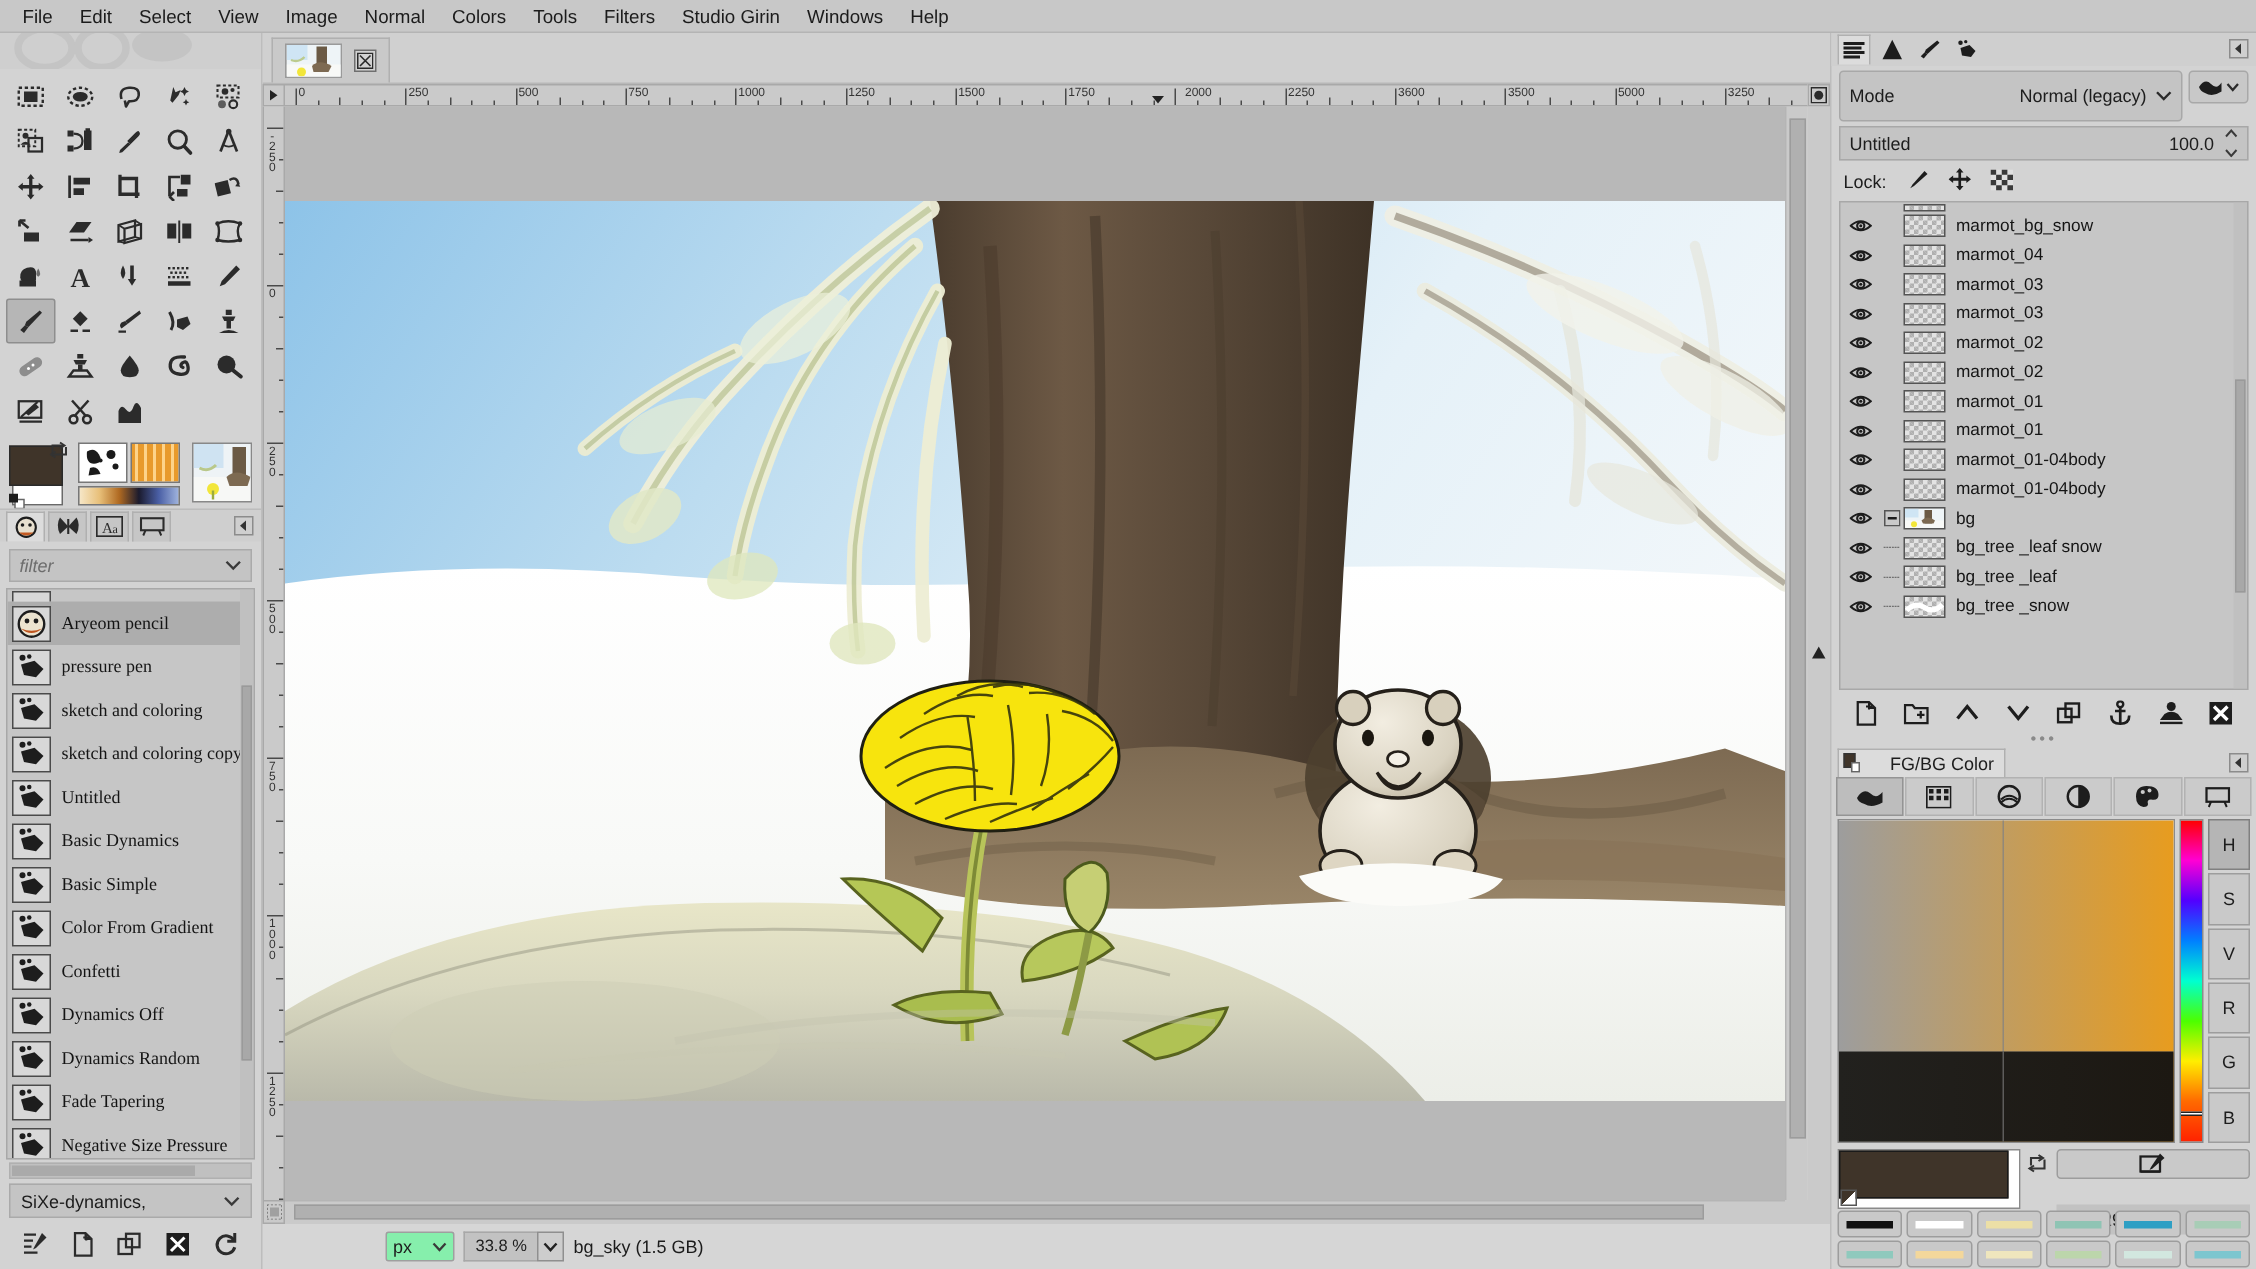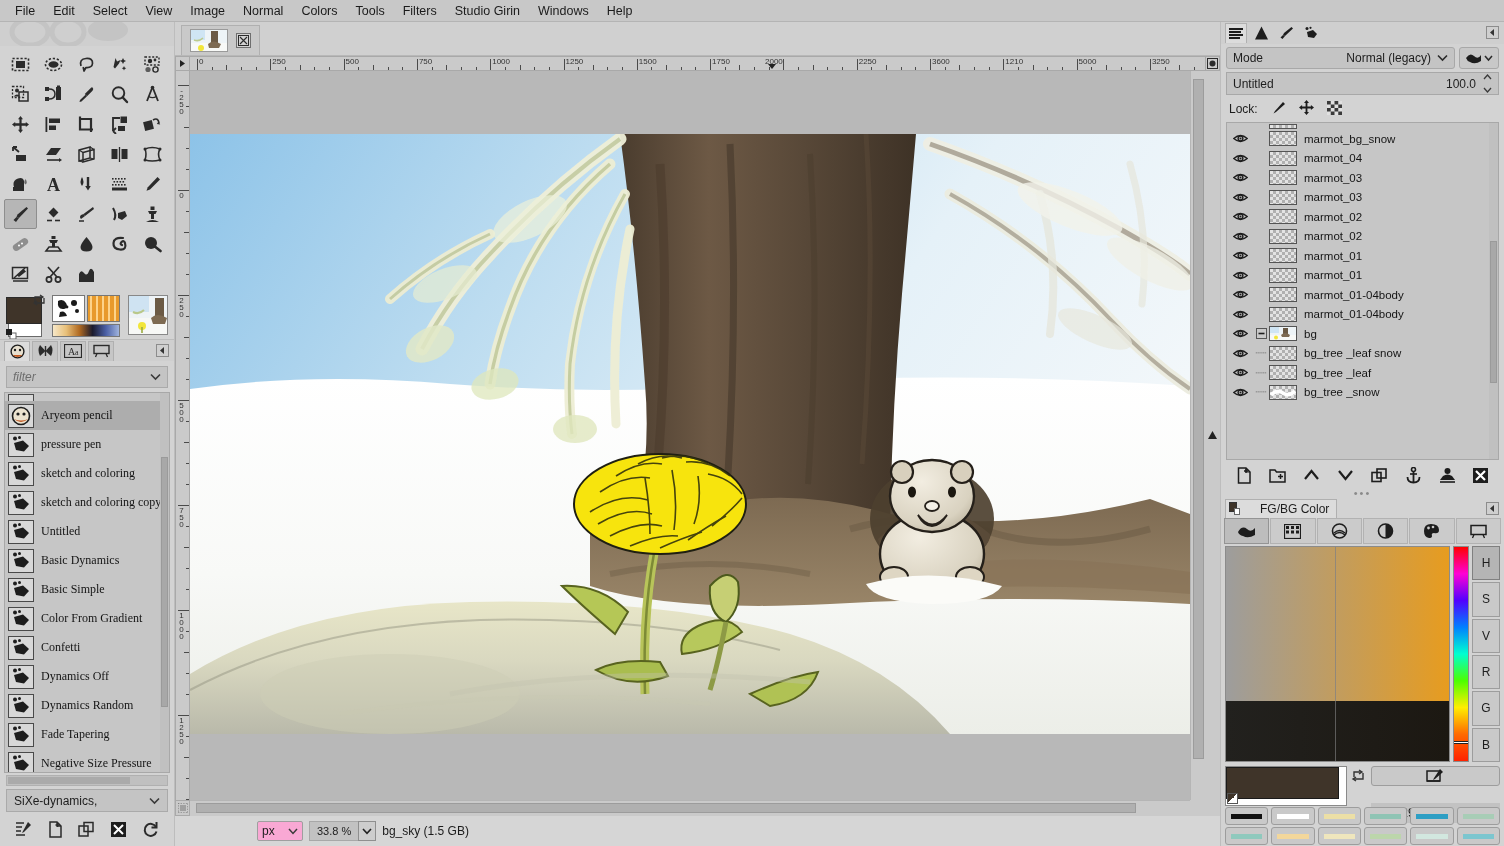--- a/index.html
+++ b/index.html
@@ -117,39 +117,39 @@
 
   .bot-row { display:flex; height:16px; flex:0 0 16px; }
   .qmask { width:15px; flex:0 0 15px; background:#cacaca; display:flex;align-items:center;justify-content:center;
            border:1px solid #a9a9a9; }
   .hscroll { flex:1; background:#cacaca; position:relative; border-top:1px solid #b5b5b5; }
   .hscroll .th { position:absolute; left:6px; top:2px; width:940px; height:10px; background:#b0b0b0; border:1px solid #9c9c9c; }
   .navcorner { width:30px; flex:0 0 30px; background:#cacaca; display:flex; align-items:center; justify-content:center; }
 
   .statusbar { height:30px; flex:0 0 30px; display:flex; align-items:center; gap:6px;
                padding-left:82px; background:#d6d6d6; }
-  .unitsel { height:20px; min-width:46px; background:#f9a8d4; border:1px solid #9f9f9f; border-radius:2px;
+  .unitsel { height:20px; min-width:46px; background:#86efac; border:1px solid #9f9f9f; border-radius:2px;
              display:flex; align-items:center; justify-content:space-between; padding:0 4px; gap:4px; }
   .zoombox { display:flex; align-items:center; }
   .zoomval { height:20px; background:#c2c2c2; border:1px solid #a8a8a8; border-right:none;
              display:flex;align-items:center;padding:0 7px; font-size:11px; }
   .zoomarrow { height:20px; width:18px; background:#cdcdcd; border:1px solid #8f8f8f;
                display:flex;align-items:center;justify-content:center; }
   .statustext { font-size:12px; color:#1b1b1b; }
 
   
   .rightdock { width:284px; flex:0 0 284px; background:#d3d3d3; display:flex; flex-direction:column;
                border-left:1px solid #bdbdbd; }
   .rd-tabstrip { height:22px; flex:0 0 22px; background:#cfcfcf; display:flex; align-items:center;
                  padding:0 4px; position:relative; }
   .rtab { width:22px; height:20px; display:flex; align-items:center; justify-content:center; margin-right:3px; }
   .rtab.sel { background:#dcdcdc; border:1px solid #b0b0b0; border-bottom:none; }
 
   .moderow { display:flex; gap:4px; padding:3px 5px 2px 5px; flex:0 0 auto; }
-  .modefield { flex:1; height:22px; background:#c4c4c4; border:1px solid #a8a8a8; border-radius:3px;
+  .modefield { flex:1; height:34px; background:#c4c4c4; border:1px solid #a8a8a8; border-radius:3px;
                display:flex; align-items:center; justify-content:space-between; padding:0 6px; }
   .modefield .lbl { font-size:12px; }
   .modefield .val { font-size:12px; display:flex; align-items:center; gap:6px; }
   .modebtn { width:40px; height:22px; background:#c8c8c8; border:1px solid #a8a8a8; border-radius:3px;
              display:flex; align-items:center; justify-content:center; gap:2px; }
   .opacityrow { display:flex; padding:1px 5px 2px 5px; flex:0 0 auto; }
   .opfield { flex:1; height:23px; background:#c4c4c4; border:1px solid #a8a8a8;
              display:flex; align-items:center; justify-content:space-between; padding:0 5px 0 6px; }
   .opspin { width:11px; display:flex; flex-direction:column; align-items:center; justify-content:space-between; height:19px; }
   .lockrow { display:flex; align-items:center; gap:13px; padding:3px 8px 4px 8px; flex:0 0 auto; }
@@ -895,39 +895,39 @@
               <div class="tick" style="left: 476.12px; height: 5px;"></div>
               <div class="tick" style="left: 490.78px; height: 3px;"></div>
               <div class="tick" style="left: 505.44px; height: 3px;"></div>
               <div class="tick" style="left: 520.1px; height: 11px;"></div>
               <div class="lab" style="left: 521.1px;">1750</div>
               <div class="tick" style="left: 534.76px; height: 3px;"></div>
               <div class="tick" style="left: 549.42px; height: 5px;"></div>
               <div class="tick" style="left: 564.08px; height: 3px;"></div>
               <div class="tick" style="left: 578.74px; height: 3px;"></div>
               <div class="tick" style="left: 593.4px; height: 11px;"></div>
-              <div class="lab" style="left: 574px; text-align: center;">2000</div>
+              <div class="lab" style="left: 599px; text-align: center;">2000</div>
               <div class="tick" style="left: 608.06px; height: 3px;"></div>
               <div class="tick" style="left: 622.72px; height: 5px;"></div>
               <div class="tick" style="left: 637.38px; height: 3px;"></div>
               <div class="tick" style="left: 652.04px; height: 3px;"></div>
               <div class="tick" style="left: 666.7px; height: 11px;"></div>
               <div class="lab" style="left: 667.7px;">2250</div>
               <div class="tick" style="left: 681.36px; height: 3px;"></div>
               <div class="tick" style="left: 696.02px; height: 5px;"></div>
               <div class="tick" style="left: 710.68px; height: 3px;"></div>
               <div class="tick" style="left: 725.34px; height: 3px;"></div>
               <div class="tick" style="left: 740px; height: 11px;"></div>
               <div class="lab" style="left: 741px;">3600</div>
               <div class="tick" style="left: 754.66px; height: 3px;"></div>
               <div class="tick" style="left: 769.32px; height: 5px;"></div>
               <div class="tick" style="left: 783.98px; height: 3px;"></div>
               <div class="tick" style="left: 798.64px; height: 3px;"></div>
               <div class="tick" style="left: 813.3px; height: 11px;"></div>
-              <div class="lab" style="left: 814.3px;">1210</div>
+              <div class="lab" style="left: 814.3px;">3500</div>
               <div class="tick" style="left: 827.96px; height: 3px;"></div>
               <div class="tick" style="left: 842.62px; height: 5px;"></div>
               <div class="tick" style="left: 857.28px; height: 3px;"></div>
               <div class="tick" style="left: 871.94px; height: 3px;"></div>
               <div class="tick" style="left: 886.6px; height: 11px;"></div>
               <div class="lab" style="left: 887.6px;">5000</div>
               <div class="tick" style="left: 901.26px; height: 3px;"></div>
               <div class="tick" style="left: 915.92px; height: 5px;"></div>
               <div class="tick" style="left: 930.58px; height: 3px;"></div>
               <div class="tick" style="left: 945.24px; height: 3px;"></div>

